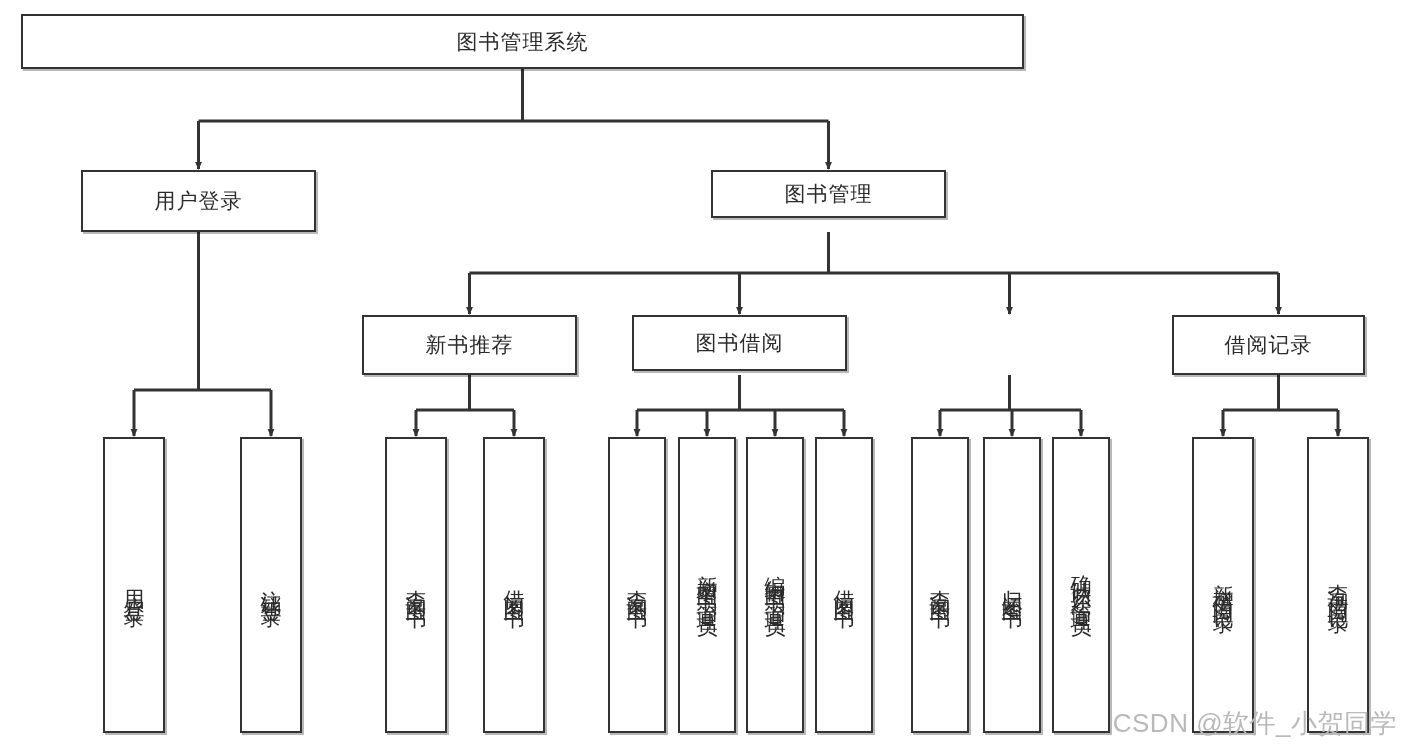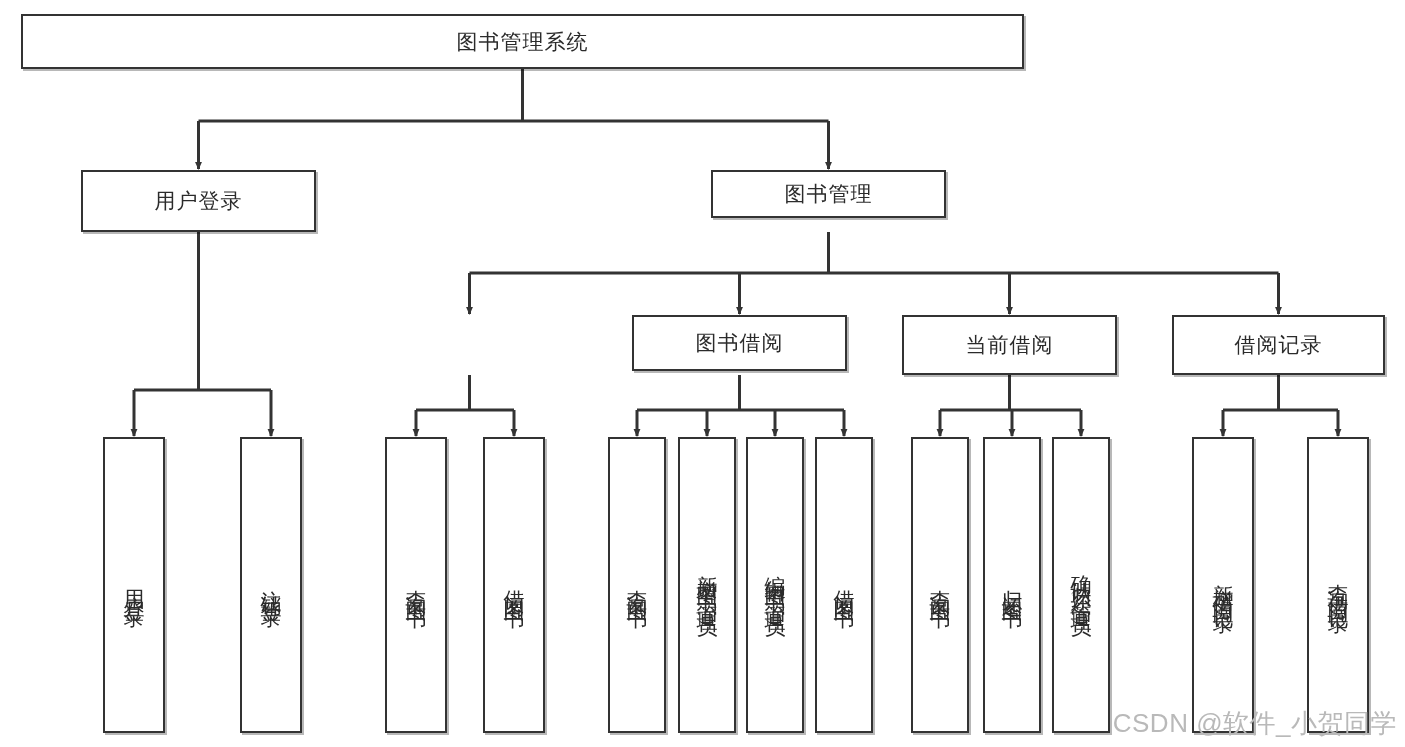--- a/index.html
+++ b/index.html
@@ -126,27 +126,27 @@
     <span>图书管理系统</span>
   </div>
 
   <div class="node-box horizontal" style="left: 81px; top: 170px; width: 235px; height: 62px;">
     <span>用户登录</span>
   </div>
   <div class="node-box horizontal" style="left: 711px; top: 170px; width: 235px; height: 48px;">
     <span>图书管理</span>
   </div>
 
+  <div class="node-box horizontal" style="left: 362px; top: 315px; width: 215px; height: 60px;">
+    <span>新书推荐</span>
+  </div>
   <div class="node-box horizontal" style="left: 632px; top: 315px; width: 215px; height: 56px;">
     <span>图书借阅</span>
   </div>
-  <div class="node-box horizontal" style="left: 902px; top: 315px; width: 215px; height: 60px;">
-    <span>当前借阅</span>
-  </div>
-  <div class="node-box horizontal" style="left: 1172px; top: 315px; width: 213px; height: 60px;">
+  <div class="node-box horizontal" style="left: 1172px; top: 315px; width: 193px; height: 60px;">
     <span>借阅记录</span>
   </div>
 
   <div class="node-box vertical centered" style="left: 103px; top: 437px; width: 62px; height: 296px;">
     <span class="vtext">用户登录</span>
   </div>
   <div class="node-box vertical centered" style="left: 240px; top: 437px; width: 62px; height: 296px;">
     <span class="vtext">注销登录</span>
   </div>
   <div class="node-box vertical centered" style="left: 385px; top: 437px; width: 62px; height: 296px;">

